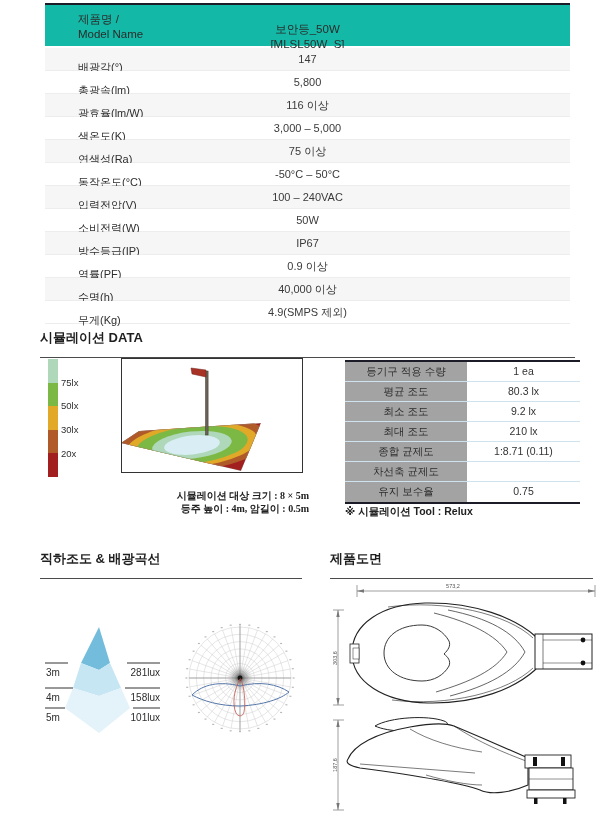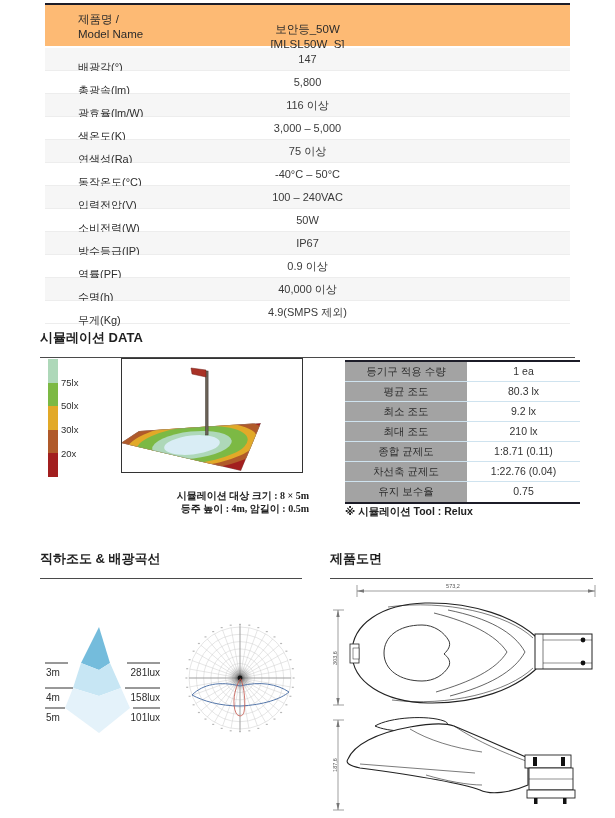--- a/index.html
+++ b/index.html
@@ -2,21 +2,21 @@
 <html><head>
 <meta charset="utf-8">
 <style>
   * { margin:0; padding:0; box-sizing:border-box; }
   html,body { background:#fff; }
   body { font-family:"Liberation Sans","DejaVu Sans",sans-serif; color:#333; }
   .page { position:relative; width:615px; height:818px; background:#fff; overflow:hidden; }
 
   
   .spec-table { position:absolute; left:45px; top:3px; width:525px; border-top:2px solid #1c1c28; }
-  .spec-header { position:relative; background:#fdba74; height:43px; border-bottom:2px solid #fff; }
+  .spec-header { position:relative; background:#14b8a6; height:43px; border-bottom:2px solid #fff; }
   .spec-header .hl { position:absolute; left:33px; top:7px; line-height:15px; font-size:11.5px; color:#2b2b2b; }
   .spec-header .hv { display:block; text-align:center; padding-top:17px; line-height:15px; font-size:11.5px; color:#2b2b2b; }
   .spec-row { position:relative; height:23px; line-height:23px; border-bottom:1px solid #ededed; font-size:11px; }
   .spec-row:nth-child(odd) { background:#f6f6f6; }
   .spec-row:nth-child(even) { background:#ffffff; }
   .spec-label { position:absolute; left:33px; top:8px; color:#2e2e2e; }
   .spec-value { display:block; text-align:center; color:#3a3a3a; }
 
   
   .sec-head { position:absolute; font-size:13px; font-weight:bold; color:#1f1f1f;
@@ -80,21 +80,21 @@
       <div class="spec-row">
           <span class="spec-label">색온도(K)</span>
           <span class="spec-value">3,000 – 5,000</span>
         </div>
       <div class="spec-row">
           <span class="spec-label">연색성(Ra)</span>
           <span class="spec-value">75 이상</span>
         </div>
       <div class="spec-row">
           <span class="spec-label">동작온도(°C)</span>
-          <span class="spec-value">-40°C – 50°C</span>
+          <span class="spec-value">-50°C – 50°C</span>
         </div>
       <div class="spec-row">
           <span class="spec-label">입력전압(V)</span>
           <span class="spec-value">100 – 240VAC</span>
         </div>
       <div class="spec-row">
           <span class="spec-label">소비전력(W)</span>
           <span class="spec-value">50W</span>
         </div>
       <div class="spec-row">
@@ -174,21 +174,20 @@
     <div class="sim-row">
         <span class="k">최대 조도</span>
         <span class="v">210 lx</span>
       </div>
     <div class="sim-row">
         <span class="k">종합 균제도</span>
         <span class="v">1:8.71 (0.11)</span>
       </div>
     <div class="sim-row">
         <span class="k">차선축 균제도</span>
-        <span class="v">1:22.76 (0.04)</span>
       </div>
     <div class="sim-row">
         <span class="k">유지 보수율</span>
         <span class="v">0.75</span>
       </div>
   </div>
   <div class="sim-note">※ 시뮬레이션 Tool : Relux</div>
 
   <div class="sec-head" id="sec-cone">직하조도 &amp; 배광곡선</div>
 

